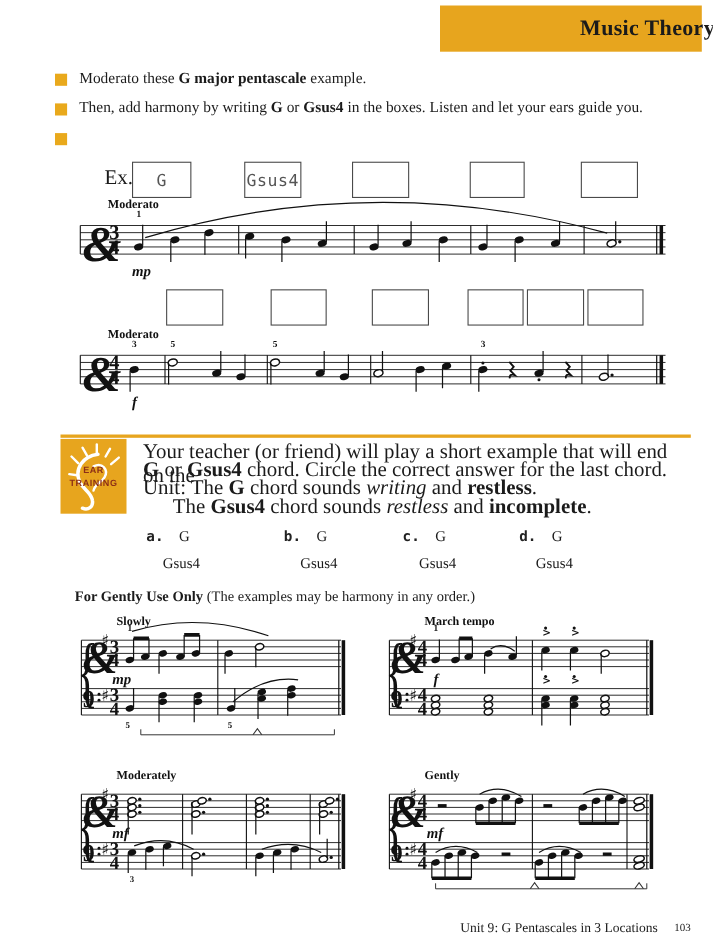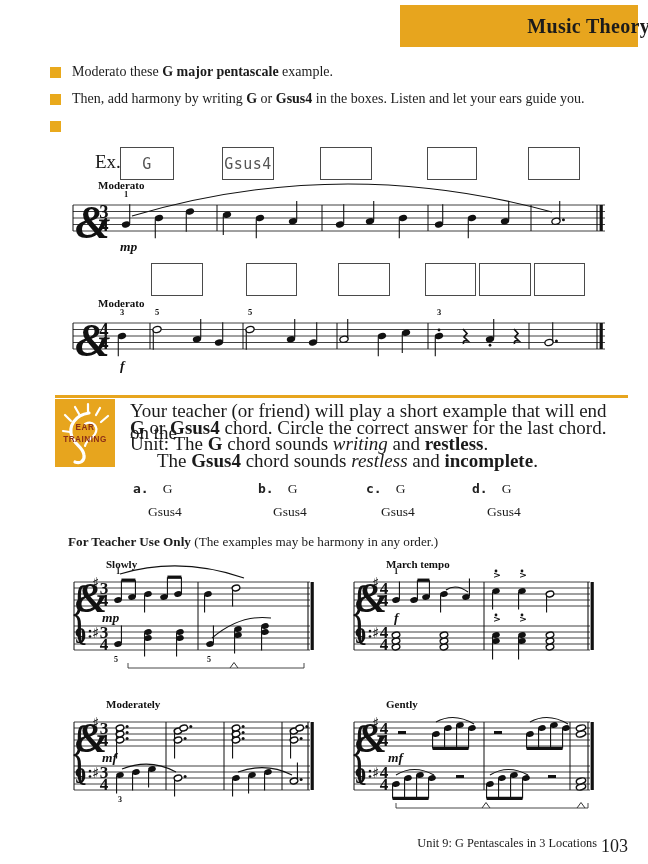--- a/index.html
+++ b/index.html
@@ -29,23 +29,23 @@
   .rule{position:absolute;left:55px;top:395px;width:573px;height:2.5px;background:#E7A51E}
   .badge{position:absolute;left:55px;top:399px;width:60px;height:68px;background:#E7A51E}
   .badge-t{font-family:"Liberation Sans",sans-serif;font-weight:bold;fill:#8C2F17;
            text-anchor:middle;letter-spacing:.5px}
   .ear-line{position:absolute;left:130px;width:480px;font-size:19px}
   .mc-item{position:absolute;top:479px;width:120px}
   .mc-letter{font-family:"DejaVu Sans Mono",monospace;font-weight:bold;font-size:13px;color:#222}
   .mc-top{font-size:13.5px;margin-left:14px}
   .mc-bottom{display:block;font-size:13.5px;margin-left:15px;margin-top:7px}
   .teacher-head{position:absolute;left:68px;top:534px;font-size:13.2px}
-  .footer{position:absolute;right:20px;top:836px;display:flex;align-items:flex-start;gap:4px}
+  .footer{position:absolute;right:20px;top:836px;display:flex;align-items:center;gap:15px}
   .footer .unit{font-size:12.3px}
-  .footer .pnum{font-size:18px}
+  .footer .pnum{font-size:10px}
 </style>
 </head>
 <body>
 
 <div class="header">
   <span>Music Theory</span>
 </div>
 
 <div class="bullet-row" style="top:64px">
   <span class="bullet"></span>
@@ -237,21 +237,21 @@
 <div class="mc-item" style="left:366px">
   <span class="mc-letter">c.</span><span class="mc-top">G</span>
   <span class="mc-bottom">Gsus4</span>
 </div>
 <div class="mc-item" style="left:472px">
   <span class="mc-letter">d.</span><span class="mc-top">G</span>
   <span class="mc-bottom">Gsus4</span>
 </div>
 
 <div class="teacher-head">
-  <b>For Teacher Use Only</b><span> (The examples may be harmony in any order.)</span>
+  <b>For Gently Use Only</b><span> (The examples may be harmony in any order.)</span>
 </div>
 
 <div class="score" style="left:58px;top:556px"><svg width="265" height="128" viewBox="0 0 265 128">
       <line x1="16" y1="26" x2="252" y2="26" stroke="#2a2a2a" stroke-width="0.9"></line>
       <line x1="16" y1="32" x2="252" y2="32" stroke="#2a2a2a" stroke-width="0.9"></line>
       <line x1="16" y1="38" x2="252" y2="38" stroke="#2a2a2a" stroke-width="0.9"></line>
       <line x1="16" y1="44" x2="252" y2="44" stroke="#2a2a2a" stroke-width="0.9"></line>
       <line x1="16" y1="50" x2="252" y2="50" stroke="#2a2a2a" stroke-width="0.9"></line>
       <text x="17" y="56" class="clef-t" font-size="42">&amp;</text>
       <text x="34" y="31.7" class="keysig" font-size="15">♯</text>

